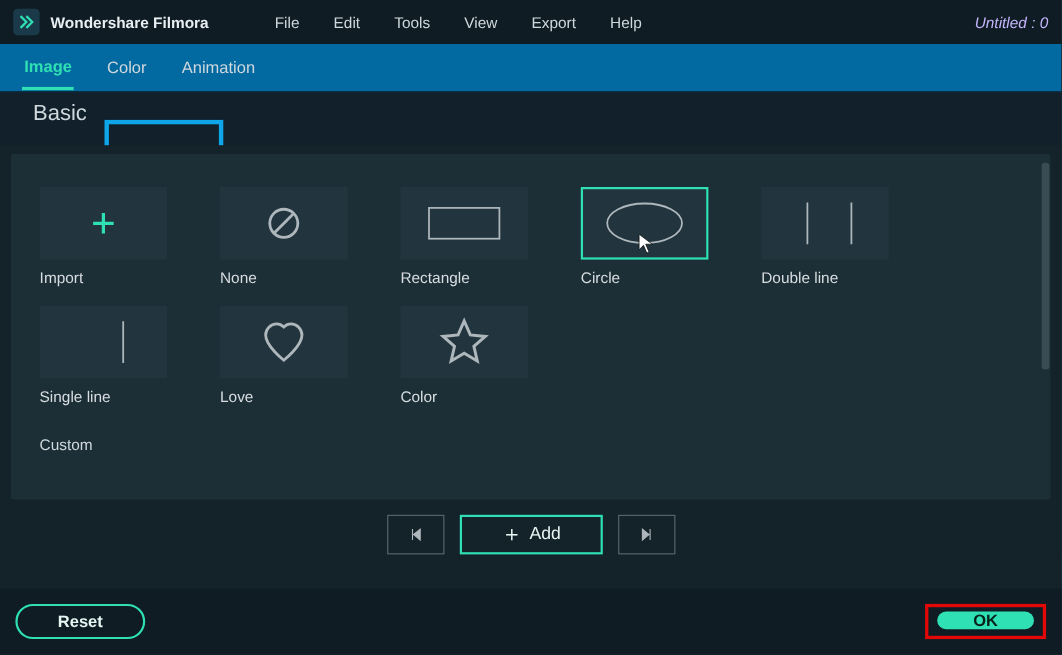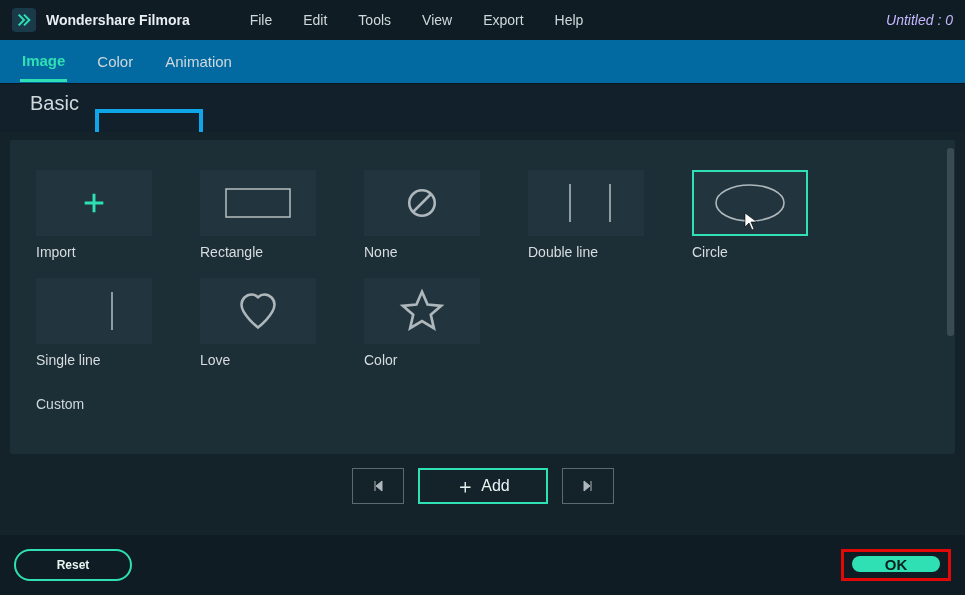--- a/index.html
+++ b/index.html
@@ -38,21 +38,21 @@
   .scrollbar-track { position:absolute; right: 0px; top: 8px; width: 8px; height: 300px; background: transparent; }
   .scrollbar-thumb { position:absolute; top:0; width:7px; height:188px; background:#3a4b53; border-radius:3px; }
 
   .keyframe-bar { display:flex; justify-content:center; gap:14px; padding: 14px 0 0 0; }
   .kf-btn { height: 36px; border:1px solid #5a6a71; background: transparent; color:#cfd8dc; display:flex; align-items:center; justify-content:center; cursor:pointer; font-size:16px; }
   .kf-nav { width: 52px; }
   .kf-add { width: 130px; border:2px solid #2ee0b4; color:#e8f5f1; font-weight:500; gap:6px; }
   .kf-add .plus { font-size:20px; line-height:1; }
 
   .footer { position:absolute; left:0; right:0; bottom:0; height:60px; display:flex; align-items:center; padding: 0 14px; background:#0f1c23; }
-  .reset-btn { border:2px solid #2ee0b4; color:#e6f7f2; background:transparent; border-radius: 18px; height:32px; width:118px; font-size:12px; cursor:pointer; font-weight:600; }
+  .reset-btn { border:2px solid #2ee0b4; color:#e6f7f2; background:transparent; border-radius: 18px; height:32px; width:118px; font-size:15px; cursor:pointer; font-weight:600; }
   .ok-wrap { margin-left:auto; border:3px solid #e20808; padding:4px 8px; }
   .ok-btn { background:#2ee0b4; color:#08221b; border:none; border-radius:16px; height:16px; width:88px; font-size:15px; font-weight:700; cursor:pointer; }
 
   .cursor-arrow { position:absolute; pointer-events:none; }
 </style>
 </head>
 <body>
 
 <div class="titlebar">
   <div class="logo-box">
@@ -100,57 +100,57 @@
         <div class="mask-thumb">
           <svg width="28" height="28" viewBox="0 0 24 24">
               <path d="M12 4 V20 M4 12 H20" stroke="#2ee0b4" stroke-width="2.5"></path>
             </svg>
         </div>
         <div class="mask-label">Import</div>
       </div>
 
       <div class="mask-item">
         <div class="mask-thumb">
-          <svg width="80" height="40" viewBox="0 0 80 40">
-              <rect x="8" y="6" width="64" height="28" stroke-width="1.6"></rect>
-            </svg>
-        </div>
-        <div class="mask-label">Rectangle</div>
-      </div>
-
-      <div class="mask-item">
-        <div class="mask-thumb">
           <svg width="34" height="34" viewBox="0 0 24 24">
               <circle cx="12" cy="12" r="9" stroke-width="1.8"></circle>
               <line x1="6" y1="18" x2="18" y2="6" stroke="#aeb7bb" stroke-width="1.8"></line>
             </svg>
         </div>
         <div class="mask-label">None</div>
       </div>
 
       <div class="mask-item">
         <div class="mask-thumb">
-          <svg width="80" height="50" viewBox="0 0 80 50">
-              <line x1="24" y1="6" x2="24" y2="44" stroke="#aeb7bb" stroke-width="1.6"></line>
-              <line x1="64" y1="6" x2="64" y2="44" stroke="#aeb7bb" stroke-width="1.6"></line>
-            </svg>
-        </div>
-        <div class="mask-label">Double line</div>
+          <svg width="80" height="40" viewBox="0 0 80 40">
+              <rect x="8" y="6" width="64" height="28" stroke-width="1.6"></rect>
+            </svg>
+        </div>
+        <div class="mask-label">Rectangle</div>
       </div>
 
       <div class="mask-item" style="position:relative;">
         <div class="mask-thumb selected">
           <svg width="90" height="50" viewBox="0 0 90 50">
               <ellipse cx="45" cy="25" rx="34" ry="18" stroke-width="1.6"></ellipse>
             </svg>
         </div>
         <div class="mask-label">Circle</div>
         <svg class="cursor-arrow" style="left:52px; top:42px;" width="16" height="20" viewBox="0 0 16 20">
             <path d="M1 1 L1 15 L5 11 L8 18 L10 17 L7 10 L13 10 Z" fill="#ffffff" stroke="#000" stroke-width="0.6"></path>
           </svg>
+      </div>
+
+      <div class="mask-item">
+        <div class="mask-thumb">
+          <svg width="80" height="50" viewBox="0 0 80 50">
+              <line x1="24" y1="6" x2="24" y2="44" stroke="#aeb7bb" stroke-width="1.6"></line>
+              <line x1="64" y1="6" x2="64" y2="44" stroke="#aeb7bb" stroke-width="1.6"></line>
+            </svg>
+        </div>
+        <div class="mask-label">Double line</div>
       </div>
 
       <div class="mask-item">
         <div class="mask-thumb">
           <svg width="80" height="50" viewBox="0 0 80 50">
               <line x1="58" y1="6" x2="58" y2="44" stroke="#aeb7bb" stroke-width="1.6"></line>
             </svg>
         </div>
         <div class="mask-label">Single line</div>
       </div>

